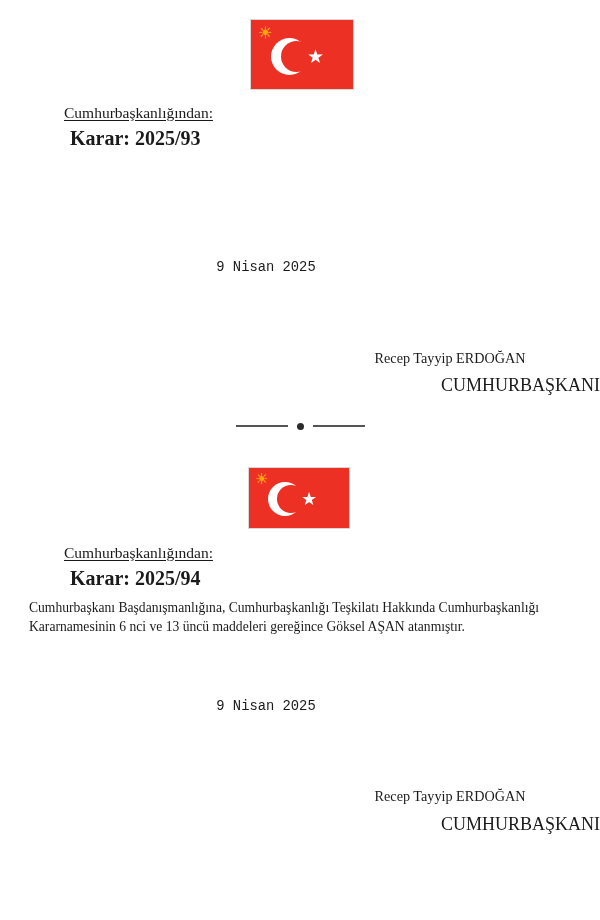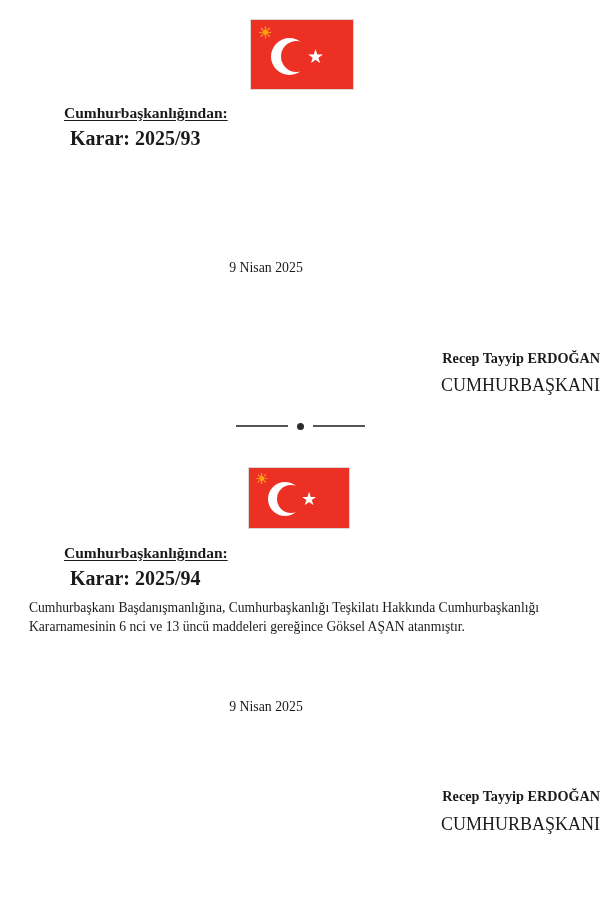--- a/index.html
+++ b/index.html
@@ -67,21 +67,21 @@
   #flag-2 .crescent-outer { left: 19px; top: 14px; width: 34px; height: 34px; }
   #flag-2 .crescent-inner { left: 28px; top: 17px; width: 28px; height: 28px; }
   #flag-2 .star { left: 52px; top: 22px; font-size: 18px; }
   #flag-2 .sun  { left: 6px;  top: 4px;  font-size: 15px; }
 
   
   .issuer {
     position: absolute;
     left: 64px;
     font-size: 15.5px;
-    font-weight: 700;
+    font-weight: 400;
     text-decoration: underline;
     text-underline-offset: 2px;
     white-space: nowrap;
   }
   .karar {
     position: absolute;
     left: 70px;
     font-size: 20px;
     font-weight: bold;
     white-space: nowrap;
@@ -93,28 +93,29 @@
     font-size: 13.6px;
     line-height: 1.42;
     text-align: left;
   }
   .date {
     position: absolute;
     left: 0;
     width: 532px;
     text-align: center;
     font-size: 13.8px;
+    font-family: Liberation Mono, monospace;
   }
   .sign-name {
     position: absolute;
     left: 300px;
     width: 300px;
-    text-align: right;
+    text-align: center;
     font-size: 14.2px;
-    font-weight: bold;
+    font-weight: normal;
     white-space: nowrap;
   }
   .sign-title {
     position: absolute;
     left: 300px;
     width: 300px;
     text-align: right;
     font-size: 18px;
     font-weight: 400;
     white-space: nowrap;

